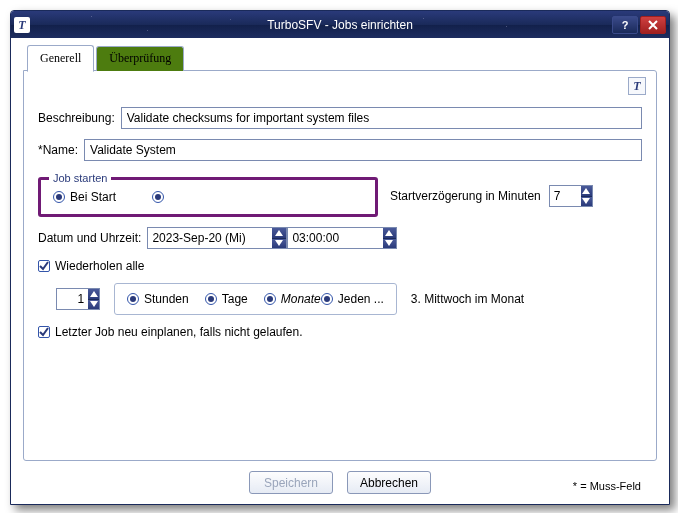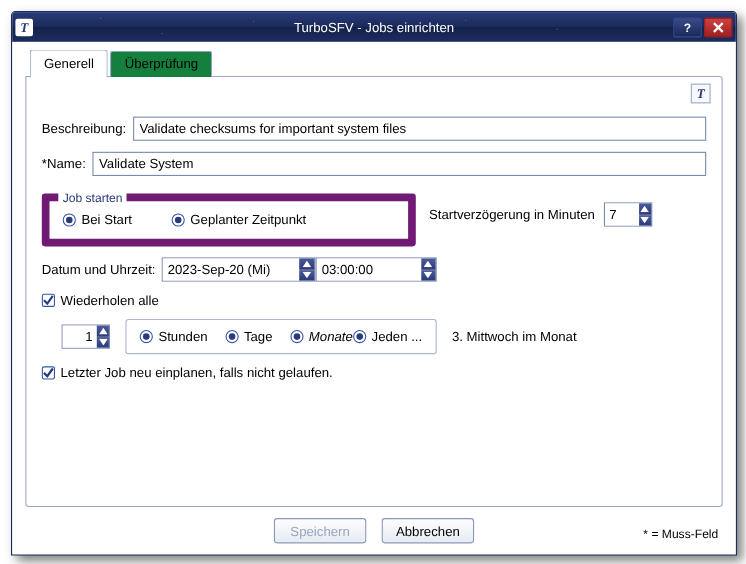--- a/index.html
+++ b/index.html
@@ -81,26 +81,27 @@
     padding: 8px 12px 10px 12px;
     display: flex;
     flex-direction: column;
     position: relative;
   }
   .tabs {
     display: flex;
     margin-bottom: -1px;
     z-index: 1;
     padding-left: 4px;
+    font-family: Liberation Serif, serif;
   }
   .tab {
     padding: 4px 12px 4px 12px;
     border: 1px solid #9baac9;
     border-bottom: none;
-    background: #15803d;
+    background: #4d7c0f;
     border-radius: 3px 3px 0 0;
     margin-right: 2px;
     position: relative;
   }
   .tab.active {
     background: #fff;
     border-bottom: 1px solid #fff;
     top: 1px;
     padding-top: 5px;
     padding-bottom: 5px;
@@ -136,21 +137,21 @@
   input.text {
     flex: 1;
     height: 22px;
     border: 1px solid #7a8ab0;
     padding: 2px 5px;
     font-family: inherit;
     font-size: 12px;
     background: #fff;
   }
   .fieldset {
-    border: 7px solid #701a75;
+    border: 3px solid #701a75;
     border-radius: 3px;
     padding: 10px 16px 10px 12px;
     position: relative;
     margin-top: 6px;
   }
   .fieldset .legend {
     position: absolute;
     top: -8px;
     left: 8px;
     background: #fff;
@@ -196,21 +197,21 @@
     height: 23px;
     border: 1px solid #8a98b8;
     border-radius: 3px;
     background: linear-gradient(#fdfdfe, #e6ebf4);
     font-family: inherit;
     font-size: 12px;
   }
   button.dlg:disabled { color: #9aa5bb; }
   .muss {
     position: absolute;
-    right: 4px;
+    right: 16px;
     bottom: 2px;
     font-size: 11px;
   }
   .inner-fieldset {
     border: 1px solid #a8b6d2;
     border-radius: 3px;
     padding: 8px 12px;
   }
   .mt8 { margin-top: 8px; }
 </style>
@@ -270,21 +271,20 @@
       <div class="row" style="align-items:flex-start; gap:12px;">
         <div class="fieldset" style="flex:0 0 340px;">
           <div class="legend">Job starten</div>
           <div class="radio-row">
             <div class="radio">
               <div class="radio-dot on"></div>
               <span>Bei Start</span>
             </div>
             <div class="radio">
               <div class="radio-dot on"></div>
-              <span>Geplanter Zeitpunkt</span>
             </div>
           </div>
         </div>
         <div style="display:flex;align-items:center; margin-top:14px; gap:8px;">
           <span>Startverzögerung in Minuten</span>
           <div class="spin" style="width:44px;">
             <input value="7" style="">
             <div class="arrows">
               <div class="arrow">
                     <svg viewBox="0 0 8 6">

